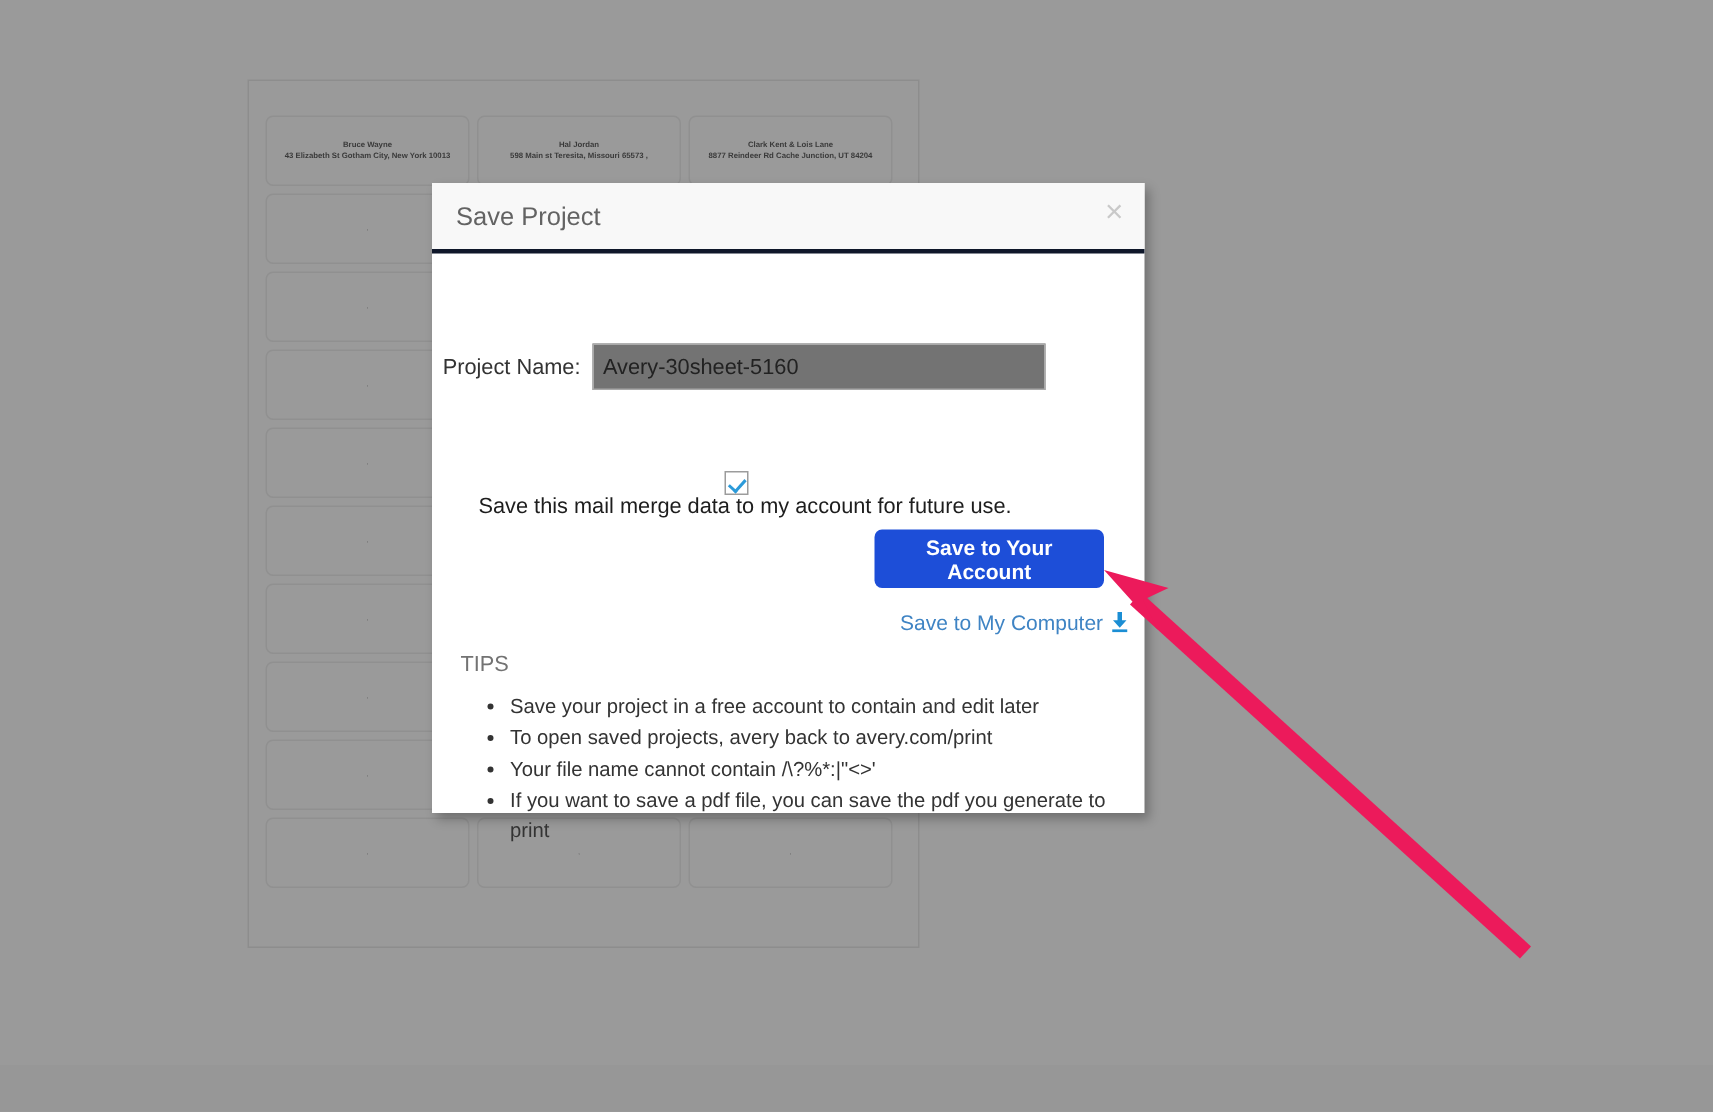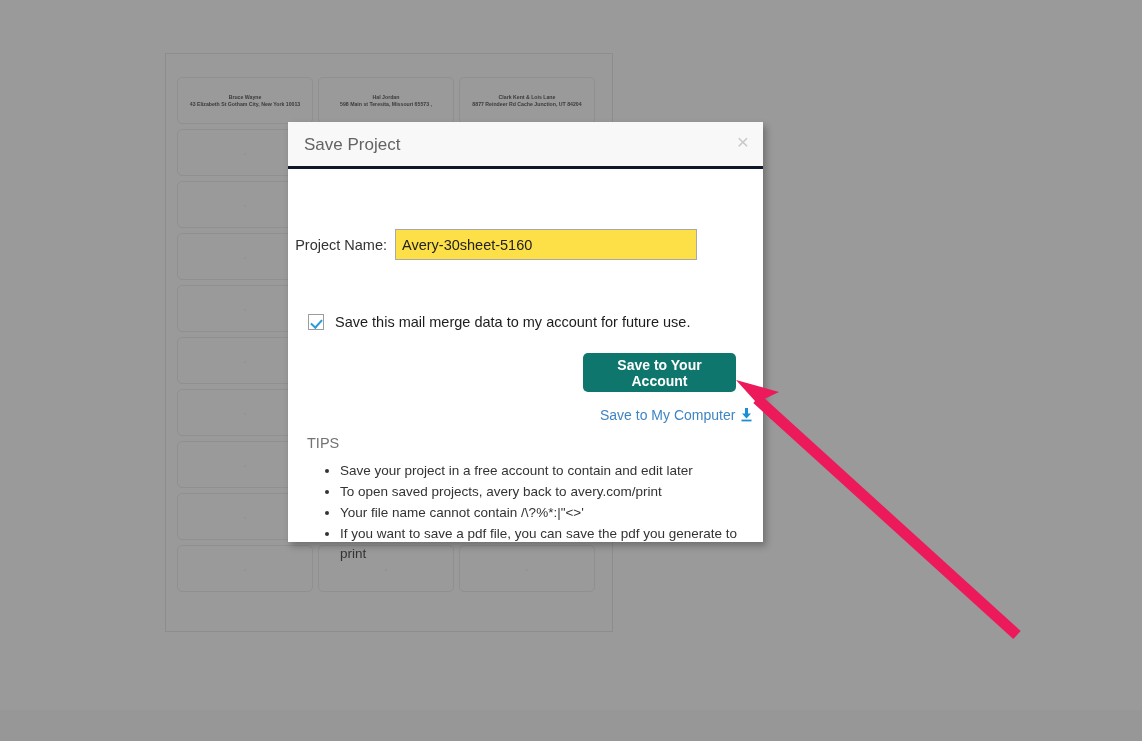--- a/index.html
+++ b/index.html
@@ -145,31 +145,32 @@
   }
   #project-name-input {
     width: 302px;
     height: 31px;
     border: 1px solid #a9a9a9;
     box-sizing: border-box;
     font-size: 14.5px;
     color: #222222;
     padding: 0 6px;
     font-family: "Liberation Sans", sans-serif;
-    background: #fde047;
+    background: #737373;
     outline: none;
   }
 
   
   #save-merge-row {
     position: absolute;
     left: 20px;
     top: 145px;
     display: flex;
     align-items: center;
+    flex-direction: column;
   }
   #save-merge-checkbox {
     width: 16px;
     height: 16px;
     border: 1px solid #9c9c9c;
     background: #ffffff;
     box-sizing: border-box;
     position: relative;
     cursor: pointer;
     flex: none;
@@ -192,21 +193,21 @@
     white-space: nowrap;
   }
 
   
   #save-account-button {
     position: absolute;
     left: 295px;
     top: 184px;
     width: 153px;
     height: 39px;
-    background: #0f766e;
+    background: #1d4ed8;
     border: none;
     border-radius: 5px;
     color: #ffffff;
     font-size: 14px;
     font-weight: bold;
     cursor: pointer;
     font-family: "Liberation Sans", sans-serif;
   }
   #save-computer-link {
     position: absolute;

